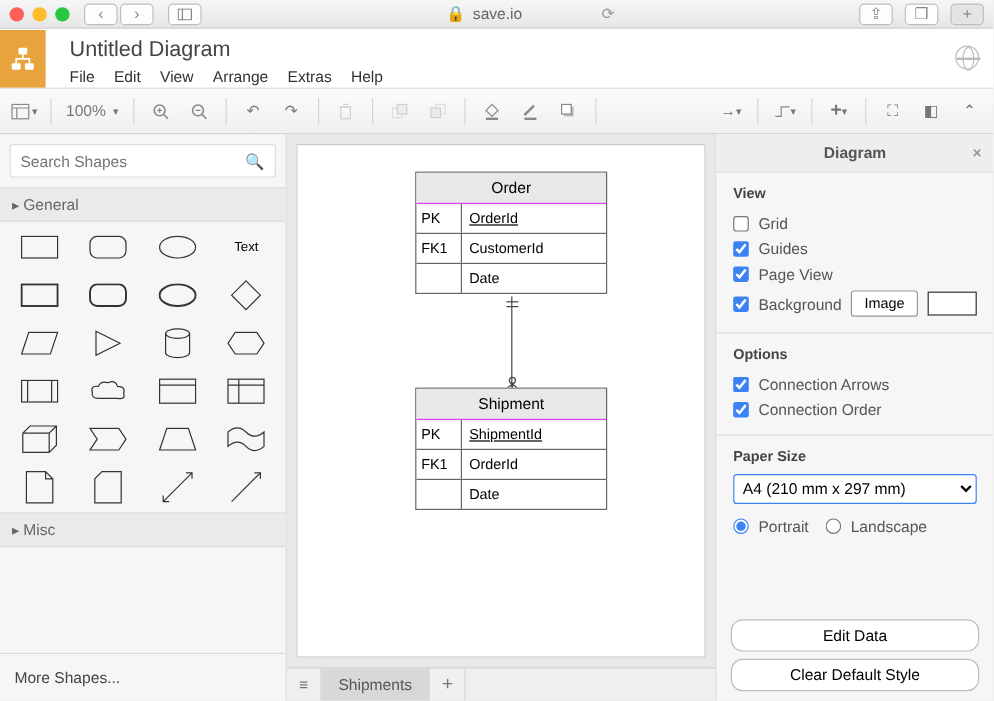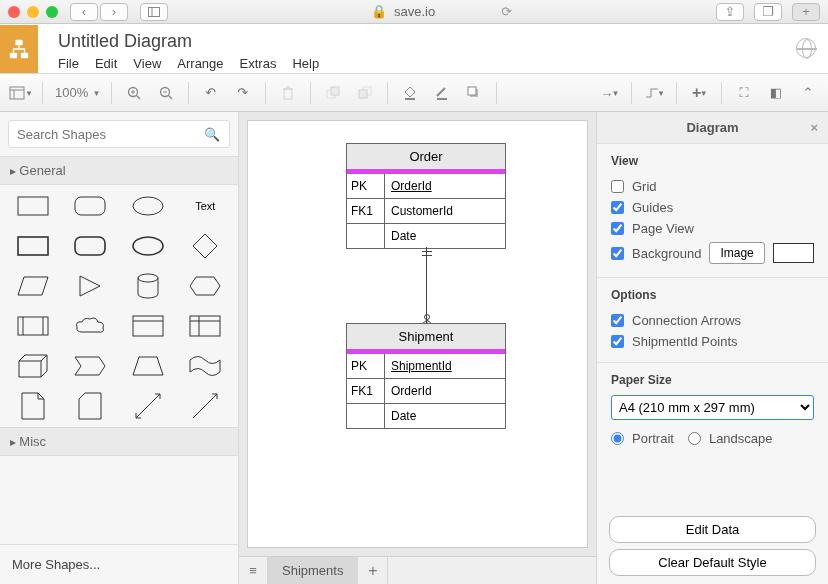--- a/index.html
+++ b/index.html
@@ -30,21 +30,21 @@
 .leftpanel{width:239px;background:#f6f6f6;border-right:1px solid #d9d9d9;display:flex;flex-direction:column}
 .searchbox{margin:8px;background:#fff;border:1px solid #ddd;border-radius:3px;height:28px;display:flex;align-items:center;padding:0 8px;justify-content:space-between}
 .searchbox input{border:none;outline:none;width:140px;color:#777}
 .catheader{background:#eaeaea;color:#666;font-size:12px;padding:6px 10px;border-top:1px solid #ddd;border-bottom:1px solid #ddd;cursor:pointer}
 .shapes{padding:8px 10px;display:grid;grid-template-columns:repeat(4,1fr);gap:14px 12px}
 .shapes>div{height:26px;display:flex;align-items:center;justify-content:center;cursor:pointer}
 .moreshapes{border-top:1px solid #ddd;padding:12px;color:#444;cursor:pointer}
 .canvas{flex:1;background:#e8e8e8;display:flex;flex-direction:column;position:relative;min-width:0}
 .sheet{margin:8px;flex:1;background:#fff;border:1px solid #ccc;position:relative;overflow:hidden}
 .entity{position:absolute;border:1px solid #666;background:#fff;width:160px}
-.entity .ehead{background:#e8e8e8;border-bottom:5px solid #d946ef;text-align:center;padding:5px;font-size:13px}
+.entity .ehead{background:#e8e8e8;border-bottom:1px solid #d946ef;text-align:center;padding:5px;font-size:13px}
 .entity .erow{display:flex;border-bottom:1px solid #666}
 .entity .erow:last-child{border-bottom:none}
 .entity .erow .k{width:38px;border-right:1px solid #666;padding:5px 4px;font-size:12px}
 .entity .erow .v{flex:1;padding:5px 6px;font-size:12px}
 .tabs{height:28px;background:#efefef;border-top:1px solid #d0d0d0;display:flex;align-items:stretch}
 .tabs .t{display:flex;align-items:center;padding:0 14px;color:#777;border-right:1px solid #d6d6d6}
 .tabs .t.active{background:#d8d8d8;color:#555}
 .rightpanel{width:232px;background:#f6f6f6;border-left:1px solid #d9d9d9;display:flex;flex-direction:column;font-size:13px;color:#333}
 .rhead{height:32px;background:#eee;border-bottom:1px solid #ddd;display:flex;align-items:center;justify-content:center;font-weight:700;color:#555;position:relative}
 .rhead .close{position:absolute;right:10px;color:#999;cursor:pointer}
@@ -431,21 +431,21 @@
       </div>
     </div>
     <div class="rsect">
       <h4>Options</h4>
       <label class="opt">
           <input type="checkbox" checked="" style="">
           <span>Connection Arrows</span>
         </label>
       <label class="opt">
           <input type="checkbox" checked="" style="">
-          <span>ShipmentId Points</span>
+          <span>Connection Order</span>
         </label>
     </div>
     <div class="rsect" style="border-bottom:none">
       <h4>Paper Size</h4>
       <select><option>A4 (210 mm x 297 mm)</option></select>
       <div class="radiogrp">
         <label class="opt">
             <input type="radio" name="orient" checked="" style="">
             <span>Portrait</span>
           </label>

